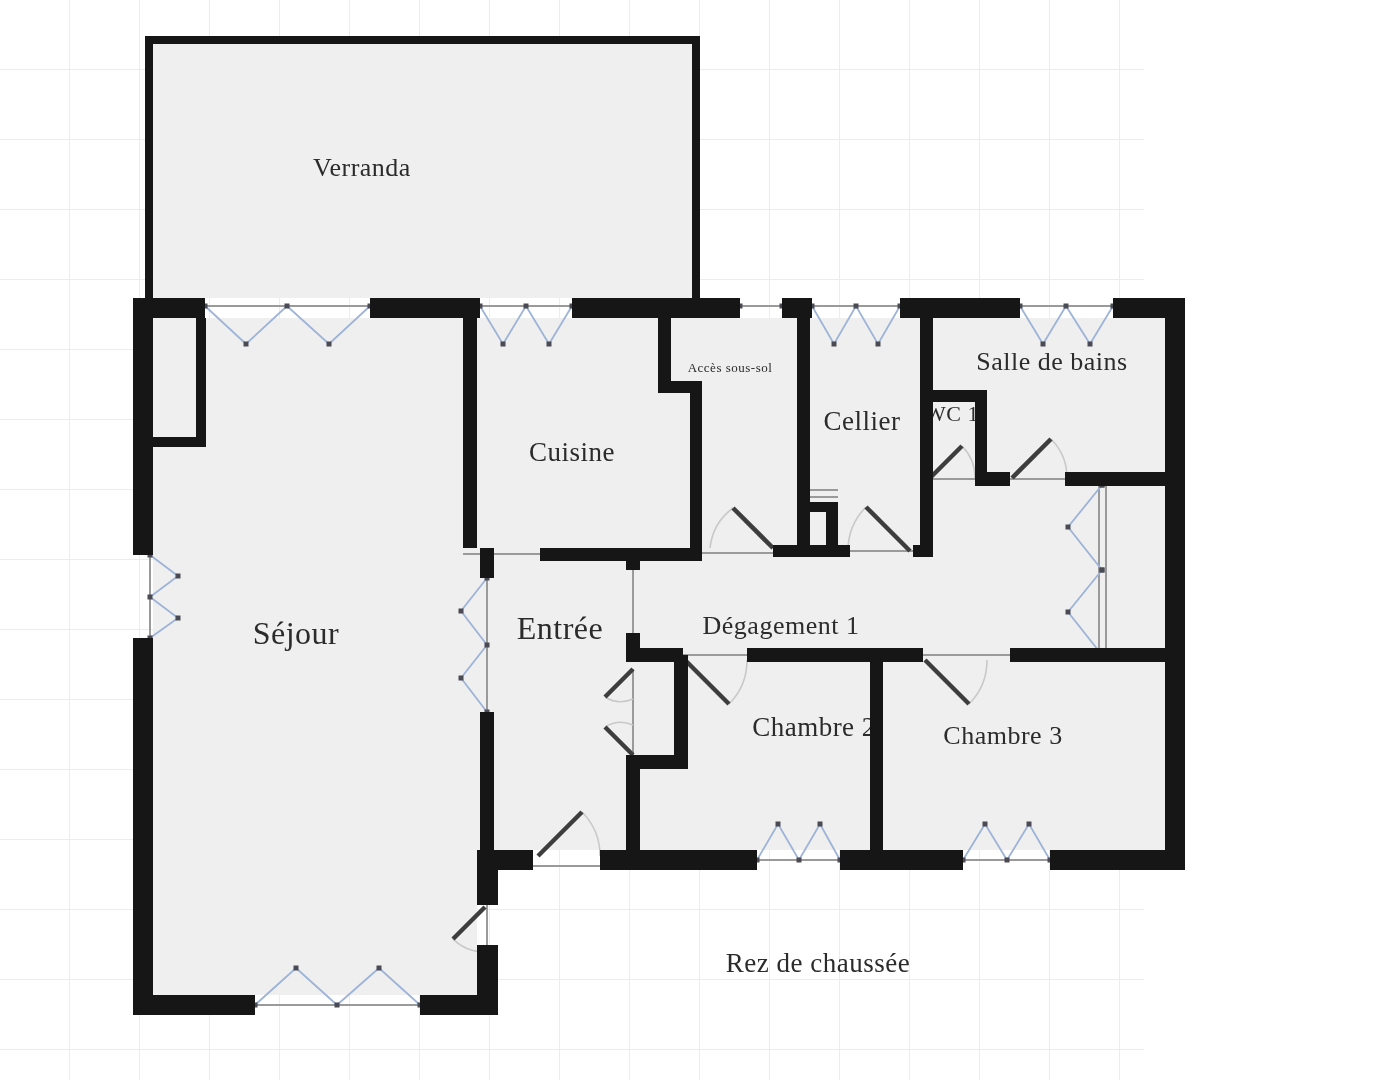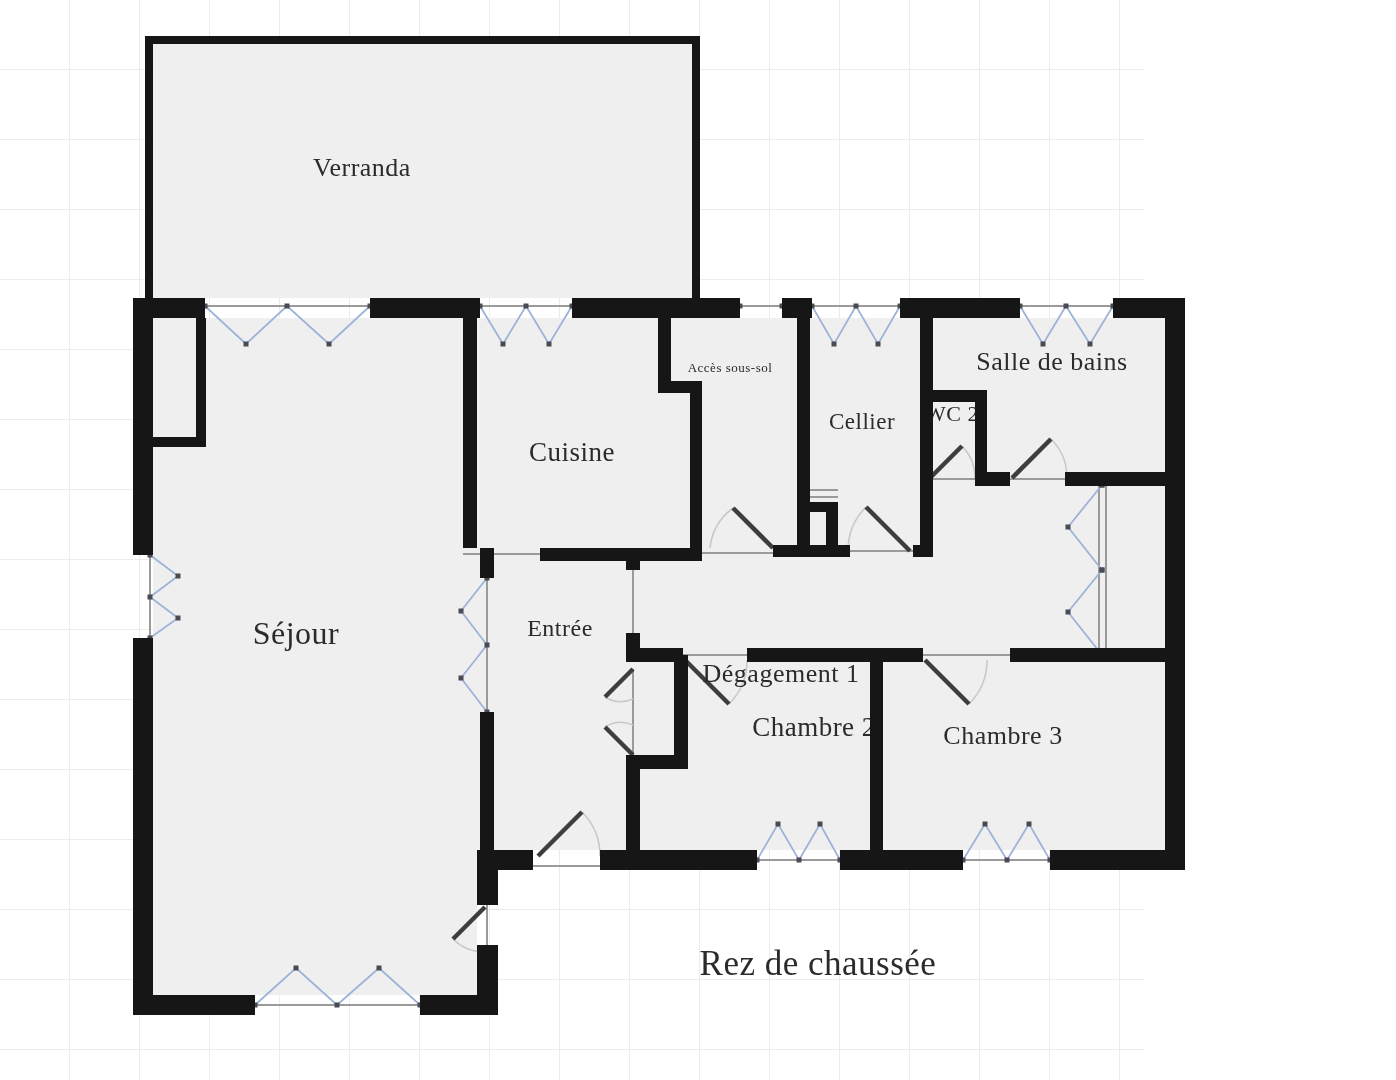--- a/index.html
+++ b/index.html
@@ -162,29 +162,29 @@
         <line x1="633" y1="669" x2="605" y2="697" stroke="#3d3d3d" stroke-width="4.5"></line>
       </g>
       <g>
         <path d="M633,725 A30,30 0 0 0 605,727" fill="none" stroke="#c9c9c9" stroke-width="1.6"></path>
         <line x1="633" y1="755" x2="605" y2="727" stroke="#3d3d3d" stroke-width="4.5"></line>
       </g>
     </svg>
     <div class="room-label" style="left:362px;top:168px;font-size:26px;">Verranda</div>
   <div class="room-label" style="left:557px;top:452px;font-size:27px;margin-left:15px;">Cuisine</div>
   <div class="room-label" style="left:730px;top:367px;font-size:13px;">Accès sous-sol</div>
-  <div class="room-label" style="left:862px;top:421px;font-size:23px;text-align:center;">Cellier</div>
+  <div class="room-label" style="left:862px;top:421px;font-size:27px;text-align:center;">Cellier</div>
   <div class="room-label" style="left:1052px;top:362px;font-size:26px;">Salle de bains</div>
-  <div class="room-label" style="left:952px;top:414px;font-size:22px;">WC 2</div>
+  <div class="room-label" style="left:952px;top:414px;font-size:22px;">WC 1</div>
   <div class="room-label" style="left:296px;top:633px;font-size:32px;">Séjour</div>
-  <div class="room-label" style="left:560px;top:628px;font-size:24px;">Entrée</div>
-  <div class="room-label" style="left:781px;top:626px;font-size:26px;margin-top:48px;">Dégagement 1</div>
+  <div class="room-label" style="left:560px;top:628px;font-size:32px;">Entrée</div>
+  <div class="room-label" style="left:781px;top:626px;font-size:26px;">Dégagement 1</div>
   <div class="room-label" style="left:814px;top:727px;font-size:27px;">Chambre 2</div>
   <div class="room-label" style="left:1003px;top:736px;font-size:26px;">Chambre 3</div>
-  <div class="plan-title" style="left:818px;top:963px;font-size:35px;">Rez de chaussée</div>
+  <div class="plan-title" style="left:818px;top:963px;font-size:27px;">Rez de chaussée</div>
 <div class="wall" style="left: 145px; top: 36px; width: 555px; height: 8px; background: rgb(22, 22, 22);"></div>
     <div class="wall" style="left: 145px; top: 36px; width: 8px; height: 262px; background: rgb(22, 22, 22);"></div>
     <div class="wall" style="left: 692px; top: 36px; width: 8px; height: 262px; background: rgb(22, 22, 22);"></div>
     <div class="wall" style="left: 133px; top: 298px; width: 72px; height: 20px; background: rgb(22, 22, 22);"></div>
     <div class="wall" style="left: 370px; top: 298px; width: 110px; height: 20px; background: rgb(22, 22, 22);"></div>
     <div class="wall" style="left: 572px; top: 298px; width: 168px; height: 20px; background: rgb(22, 22, 22);"></div>
     <div class="wall" style="left: 782px; top: 298px; width: 30px; height: 20px; background: rgb(22, 22, 22);"></div>
     <div class="wall" style="left: 900px; top: 298px; width: 120px; height: 20px; background: rgb(22, 22, 22);"></div>
     <div class="wall" style="left: 1113px; top: 298px; width: 72px; height: 20px; background: rgb(22, 22, 22);"></div>
     <div class="wall" style="left: 1165px; top: 298px; width: 20px; height: 572px; background: rgb(22, 22, 22);"></div>

